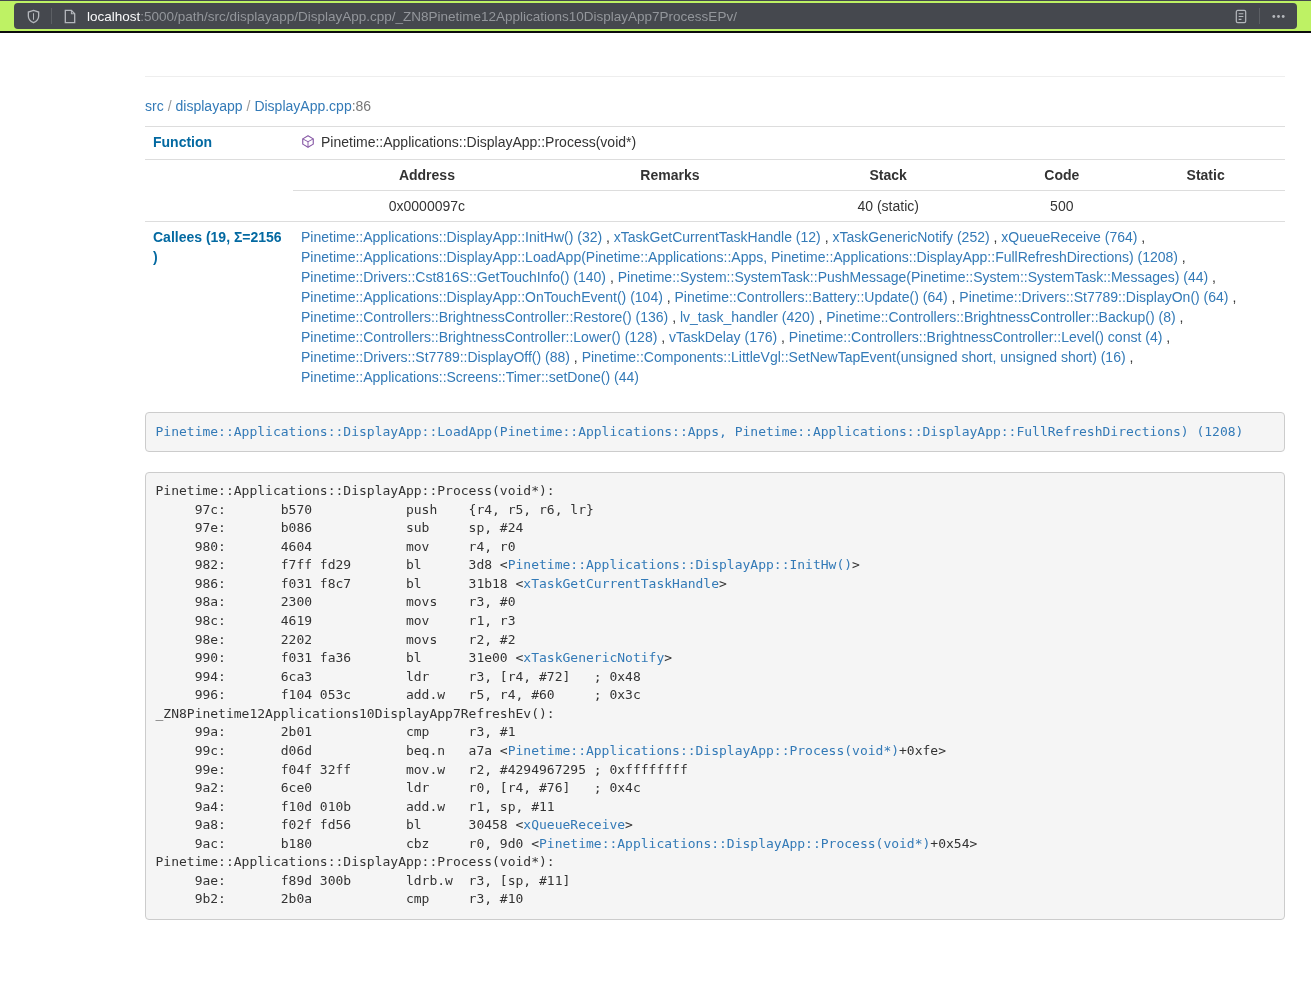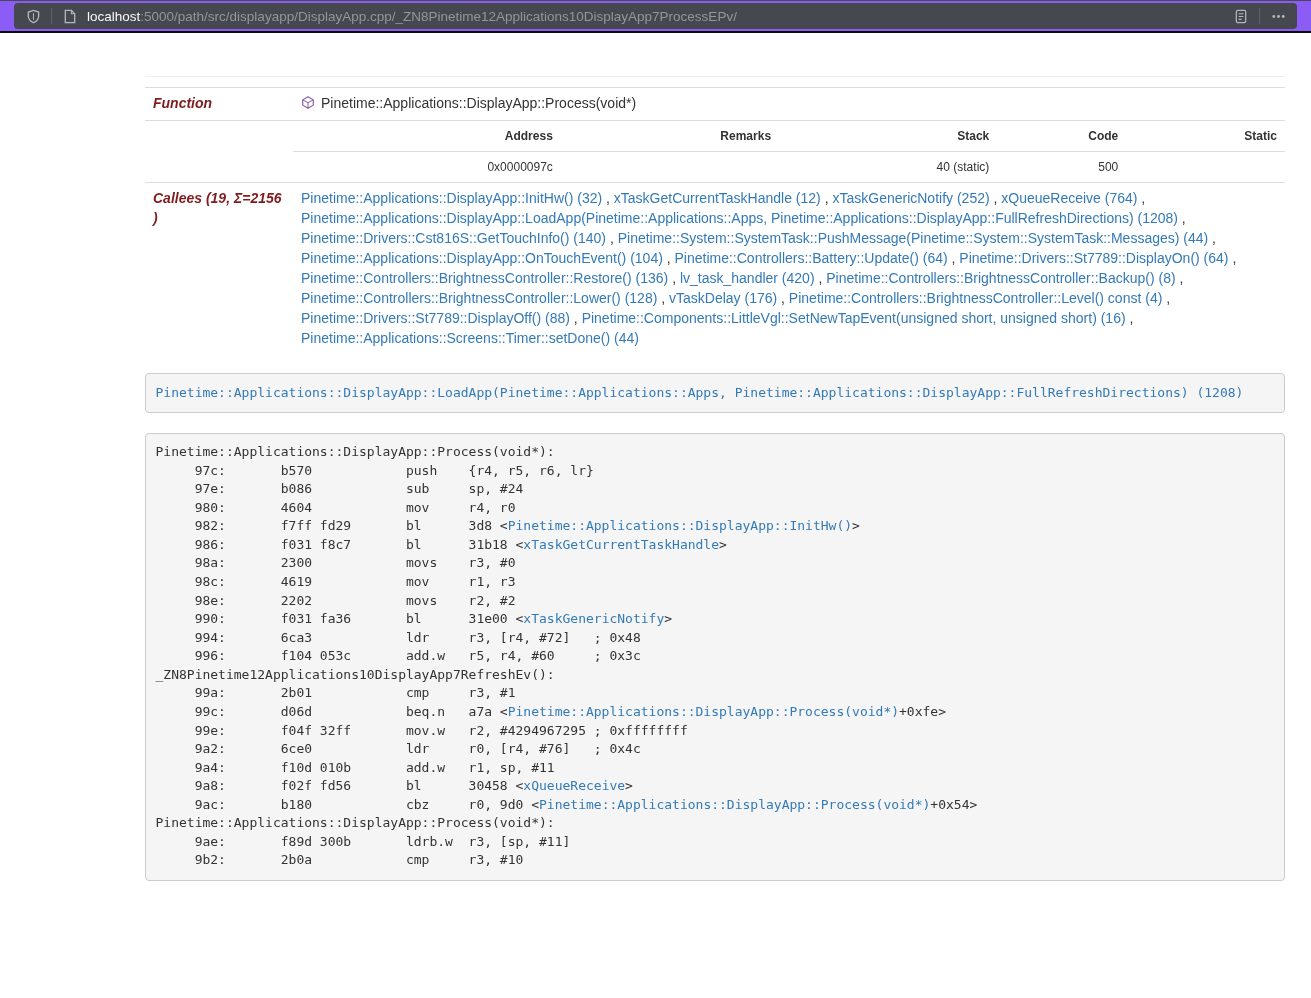--- a/index.html
+++ b/index.html
@@ -6,21 +6,21 @@
   html, body { margin: 0; padding: 0; }
   body {
     width: 1311px; height: 998px; overflow: hidden;
     background: #ffffff;
     font-family: "Liberation Sans", sans-serif;
     font-size: 14px; color: #333;
   }
 
   
   .chrome {
-    height: 33px; background: #8b5cf6;
+    height: 33px; background: #bef264;
     border-top: 1px solid #46494e;
     border-bottom: 2px solid #0b0b0c;
     display: flex; align-items: center;
     padding: 0 14px;
     text-align: right;
   }
   .urlbar {
     flex: 1; height: 26px; background: #45484e;
     border-radius: 4px;
     display: flex; align-items: center;
@@ -50,26 +50,26 @@
   .bsuffix { color: #777; }
 
   
   table.tbl { width: 100%; border-collapse: collapse; margin-top: 10px; }
   table.tbl > tbody > tr > th,
   table.tbl > tbody > tr > td {
     padding: 5px 8px; border-top: 1px solid #ddd;
     text-align: left; vertical-align: top;
     font-size: 14px; line-height: 20px;
   }
-  th.rowhdr { width: 148px; font-weight: bold; color: #7f1d1d; font-style: italic; }
+  th.rowhdr { width: 148px; font-weight: bold; color: #0369a1; }
   td.nopad { padding: 0 !important; }
   table.inner { width: 100%; border-collapse: collapse; }
   table.inner th, table.inner td {
-    padding: 5px 8px; text-align: right; vertical-align: top;
-    font-size: 12px; line-height: 20px;
+    padding: 5px 8px; text-align: center; vertical-align: top;
+    font-size: 14px; line-height: 20px;
   }
   table.inner th { font-weight: bold; border-bottom: 1px solid #ddd; }
   .col-address { width: 27%; } .col-remarks { width: 22%; margin-top: 44px; }
   .col-stack { width: 22%; } .col-code { width: 13%; } .col-static { width: 16%; }
 
   .func-cell { display: flex; align-items: flex-start; gap: 6px; }
   .cube { margin-top: 2px; flex: 0 0 auto; }
 
   .callees-cell .sep { color: #333; }
 
@@ -120,20 +120,23 @@
       </svg>
     </span>
   </div>
 </div>
 
 <div class="container">
 
 
   <hr class="divider">
 
+  <div class="breadcrumb-line">
+    <a>src</a><span class="bsep">/</span><a>displayapp</a><span class="bsep">/</span><a>DisplayApp.cpp</a><span class="bsuffix">:86</span>
+  </div>
 
   <table class="tbl">
     <tbody>
       <tr>
         <th class="rowhdr">Function</th>
         <td>
           <div class="func-cell">
             <span class="cube">
               <svg width="14" height="15" viewBox="0 0 16 16" fill="none" stroke="#8657a5" stroke-width="1.3" stroke-linejoin="round">
                 <path d="M8 1.5 L14 5 V11 L8 14.5 L2 11 V5 Z"></path>

